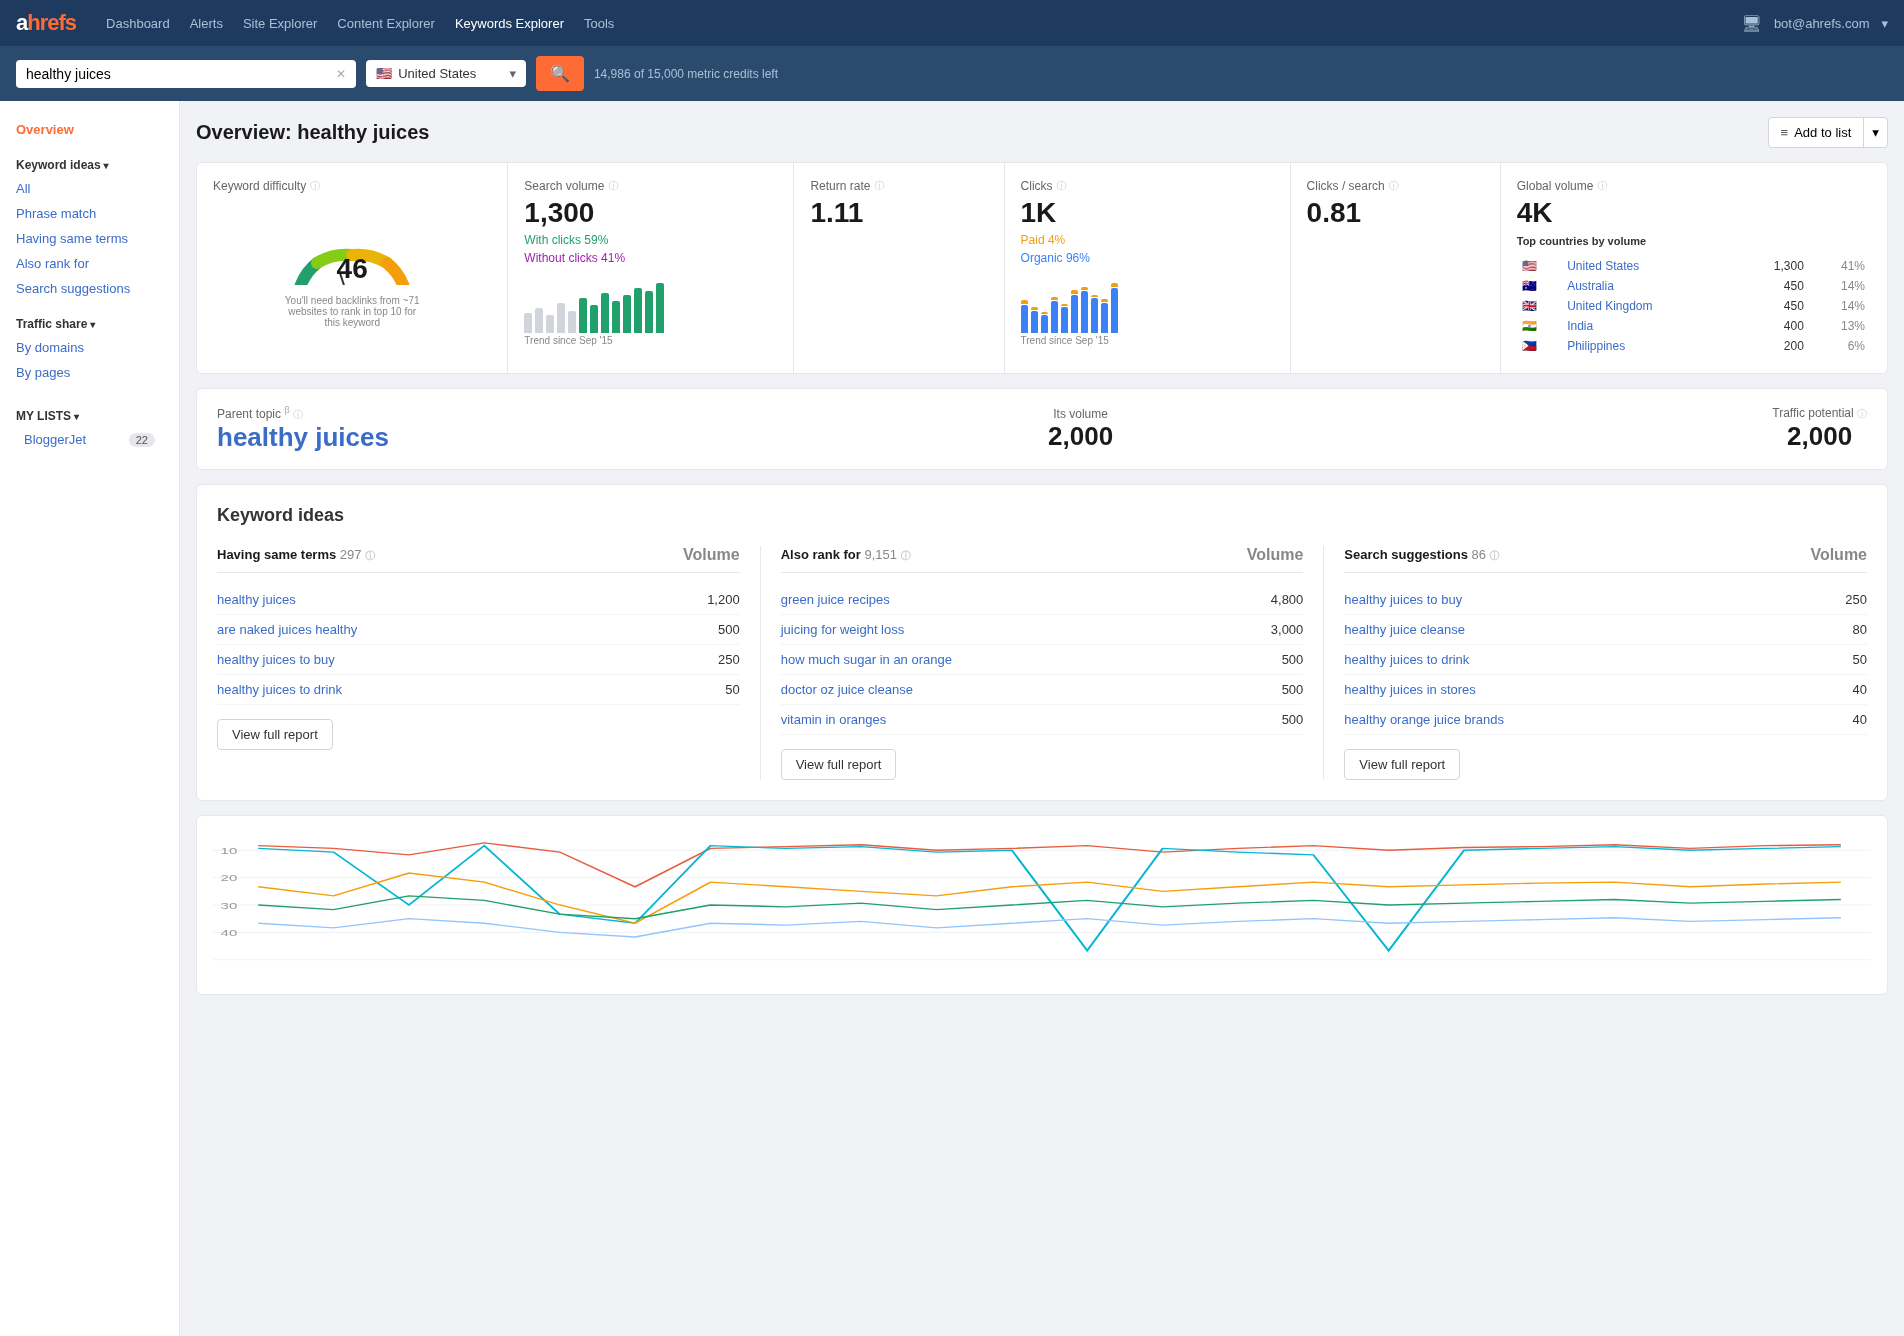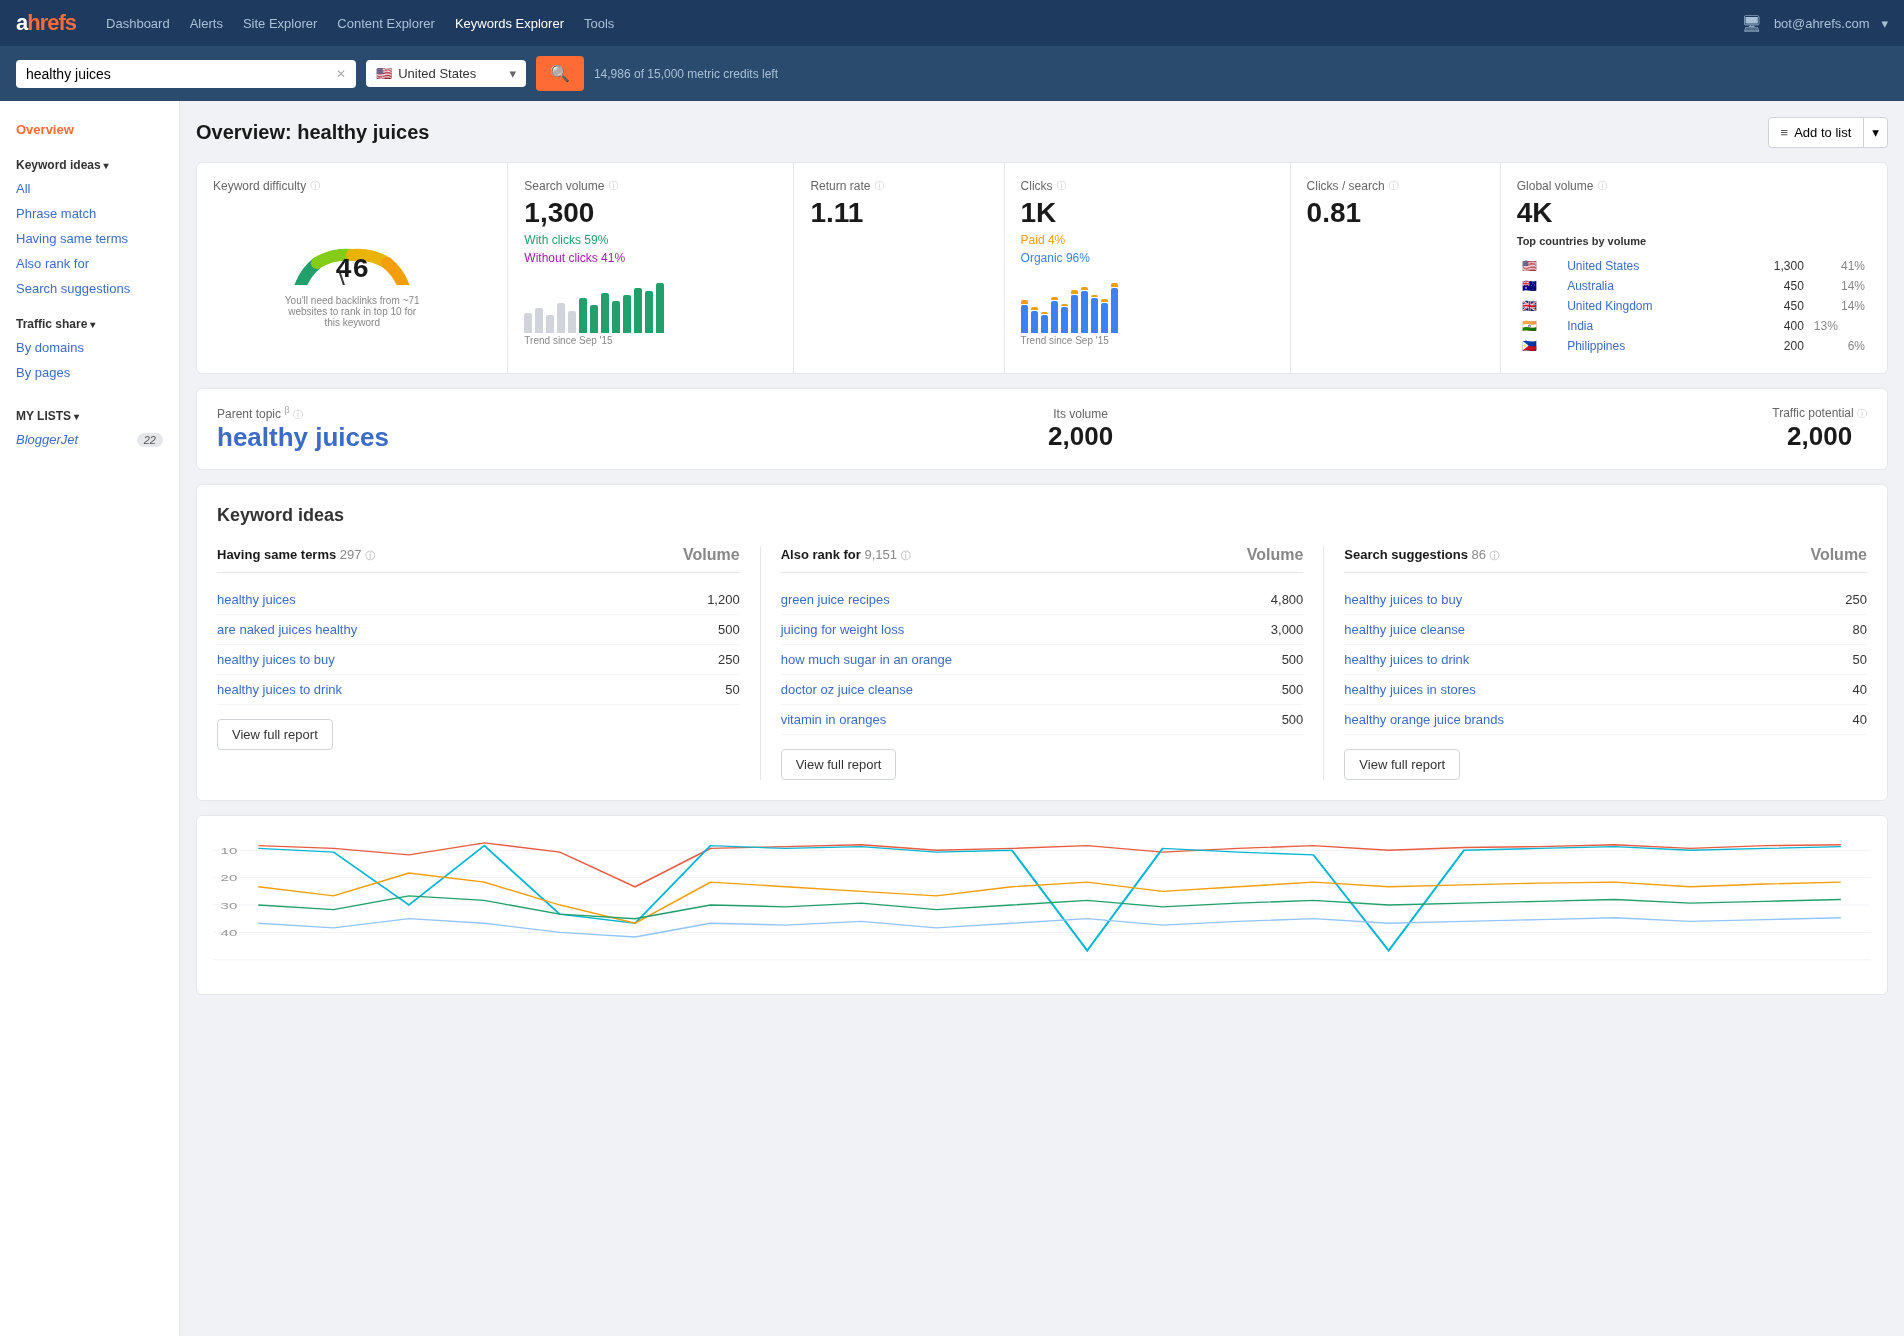--- a/index.html
+++ b/index.html
@@ -24,21 +24,21 @@
     
     .main-layout { display: flex; min-height: calc(100vh - 90px); }
 
     
     .sidebar { width: 180px; background: white; padding: 16px 0; border-right: 1px solid #e5e7eb; flex-shrink: 0; }
     .sidebar-section { margin-bottom: 8px; }
     .sidebar-item { padding: 5px 16px; cursor: pointer; color: #3b6cc7; font-size: 13px; }
     .sidebar-item.active { color: #ff6b35; font-weight: 600; }
     .sidebar-label { padding: 8px 16px 4px; font-weight: 600; color: #333; font-size: 12px; cursor: pointer; }
     .sidebar-label.with-arrow::after { content: ' ▾'; font-size: 10px; }
-    .sidebar-list-item { display: flex; justify-content: space-between; align-items: center; padding: 5px 16px; font-style: italic; }
+    .sidebar-list-item { display: flex; justify-content: space-between; align-items: center; padding: 5px 24px; }
     .sidebar-list-badge { background: #e5e7eb; border-radius: 10px; padding: 1px 7px; font-size: 11px; color: #555; }
 
     
     .content { flex: 1; padding: 16px; overflow-x: hidden; }
 
     
     .overview-header { display: flex; align-items: center; justify-content: space-between; margin-bottom: 14px; }
     .overview-title { font-size: 20px; font-weight: 700; color: #1a1a1a; }
     .add-to-list-btn { display: flex; align-items: center; gap: 0; border: 1px solid #d1d5db; border-radius: 4px; background: white; cursor: pointer; }
     .add-to-list-main { padding: 7px 12px; font-size: 13px; border: none; background: none; cursor: pointer; display: flex; align-items: center; gap: 6px; }
@@ -52,21 +52,21 @@
     .metric-info { color: #ccc; font-size: 10px; cursor: help; }
     .metric-value { font-size: 28px; font-weight: 700; color: #1a1a1a; }
     .metric-sub { font-size: 12px; margin-top: 4px; }
     .green-text { color: #22a06b; }
     .gray-text { color: #a21caf; }
     .orange-text { color: #f59e0b; }
     .blue-text { color: #3b82f6; }
 
     
     .gauge-container { display: flex; flex-direction: column; align-items: center; padding: 8px 0; }
-    .gauge-wrap { position: relative; width: 140px; height: 80px; overflow: hidden; margin-bottom: 6px; font-family: Liberation Mono, monospace; }
+    .gauge-wrap { position: relative; width: 140px; height: 80px; overflow: hidden; margin-bottom: 6px; }
     .gauge-svg { width: 140px; height: 140px; position: absolute; top: 0; left: 0; }
     .gauge-value { position: absolute; bottom: 0; left: 50%; transform: translateX(-50%); font-size: 28px; font-weight: 700; color: #1a1a1a; }
     .gauge-note { font-size: 11px; color: #888; text-align: center; margin-top: 4px; }
 
     
     .bar-chart-container { display: flex; align-items: flex-end; gap: 3px; height: 60px; margin-top: 8px; }
     .bar { border-radius: 2px 2px 0 0; }
 
     
     .global-card { flex: 1.4; }
@@ -332,21 +332,21 @@
           <tr>
             <td><span>🇬🇧</span></td>
             <td><a class="country-link">United Kingdom</a></td>
             <td style="text-align:right;">450</td>
             <td style="text-align:right; color:#888;">14%</td>
           </tr>
           <tr>
             <td><span>🇮🇳</span></td>
             <td><a class="country-link">India</a></td>
             <td style="text-align:right;">400</td>
-            <td style="color:#888;">13%</td>
+            <td style="text-align:right; color:#888;">13%</td>
           </tr>
           <tr>
             <td><span>🇵🇭</span></td>
             <td><a class="country-link">Philippines</a></td>
             <td style="text-align:right;">200</td>
             <td style="text-align:right; color:#888;">6%</td>
           </tr>
         </tbody>
           </table>
       </div>

